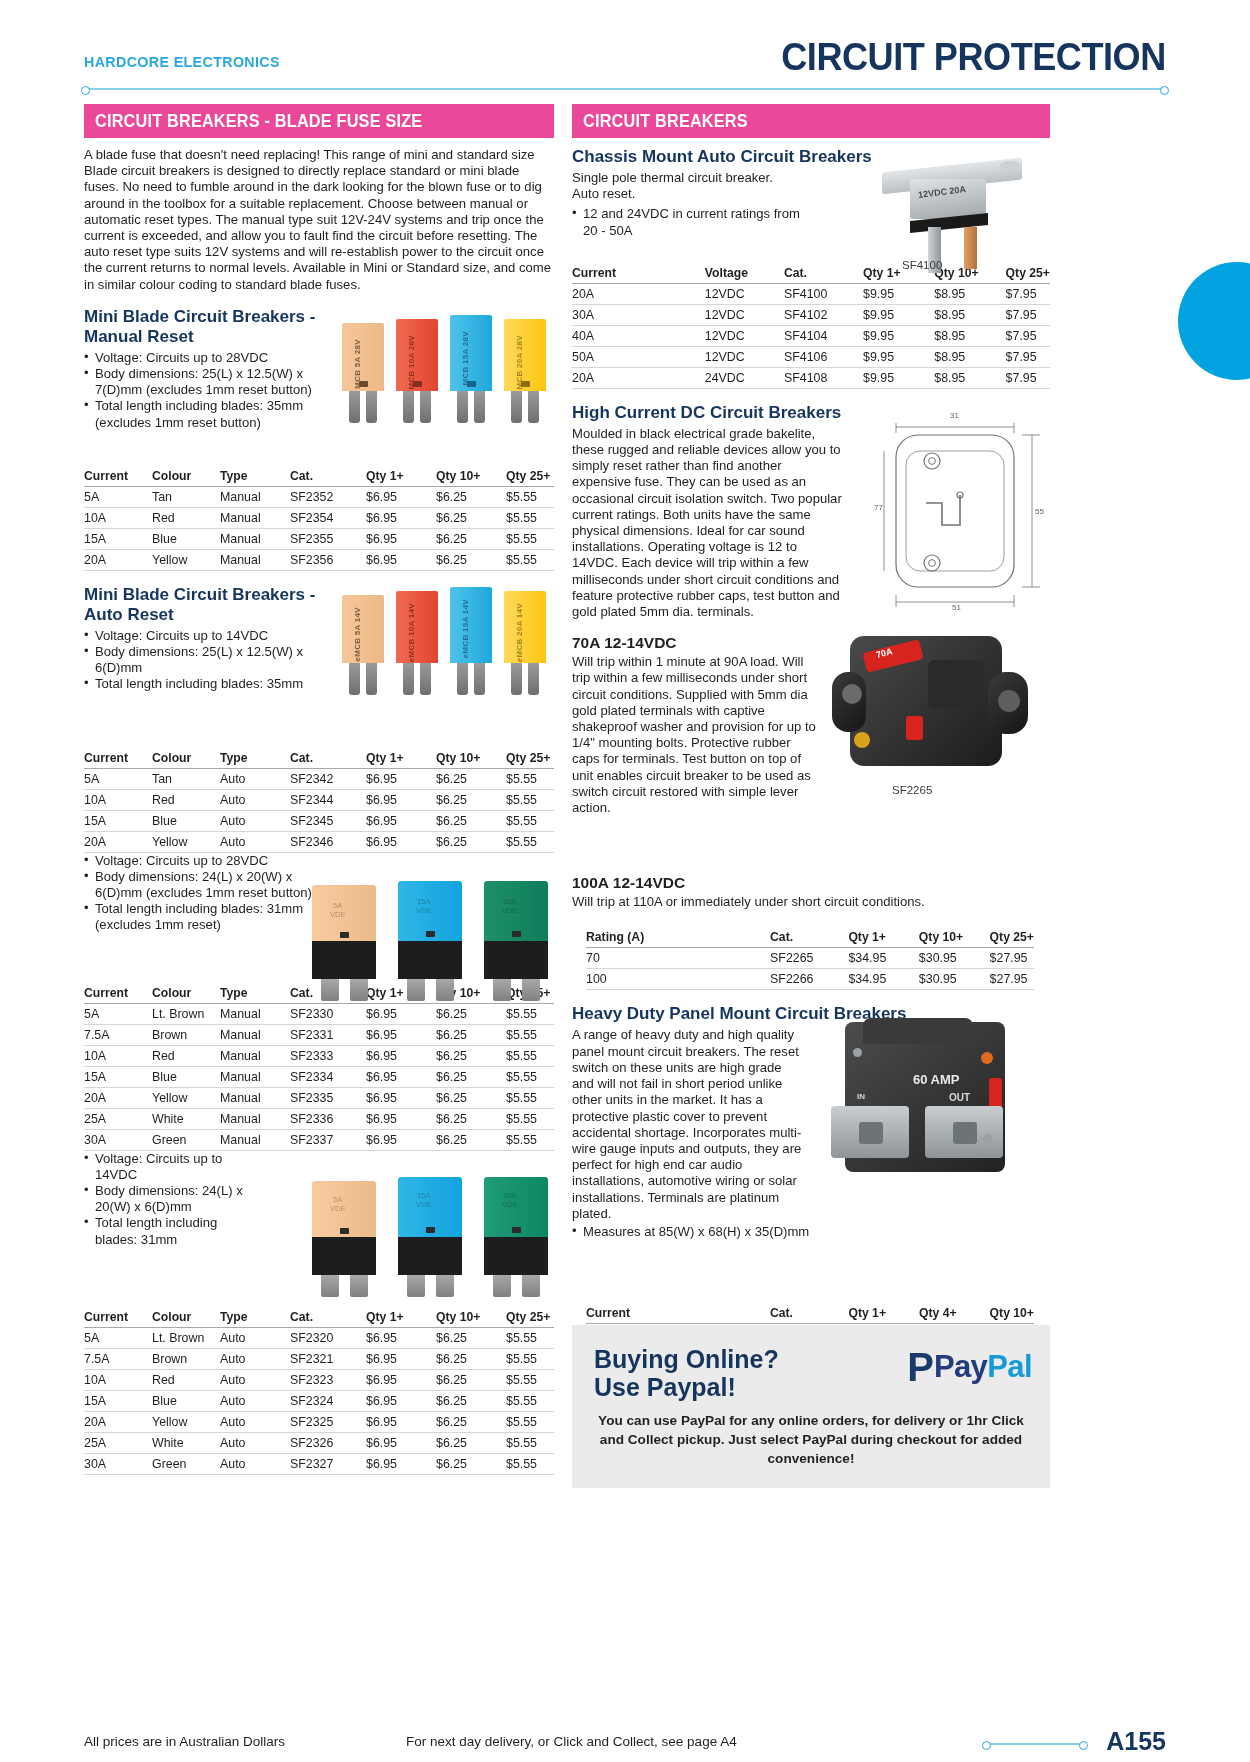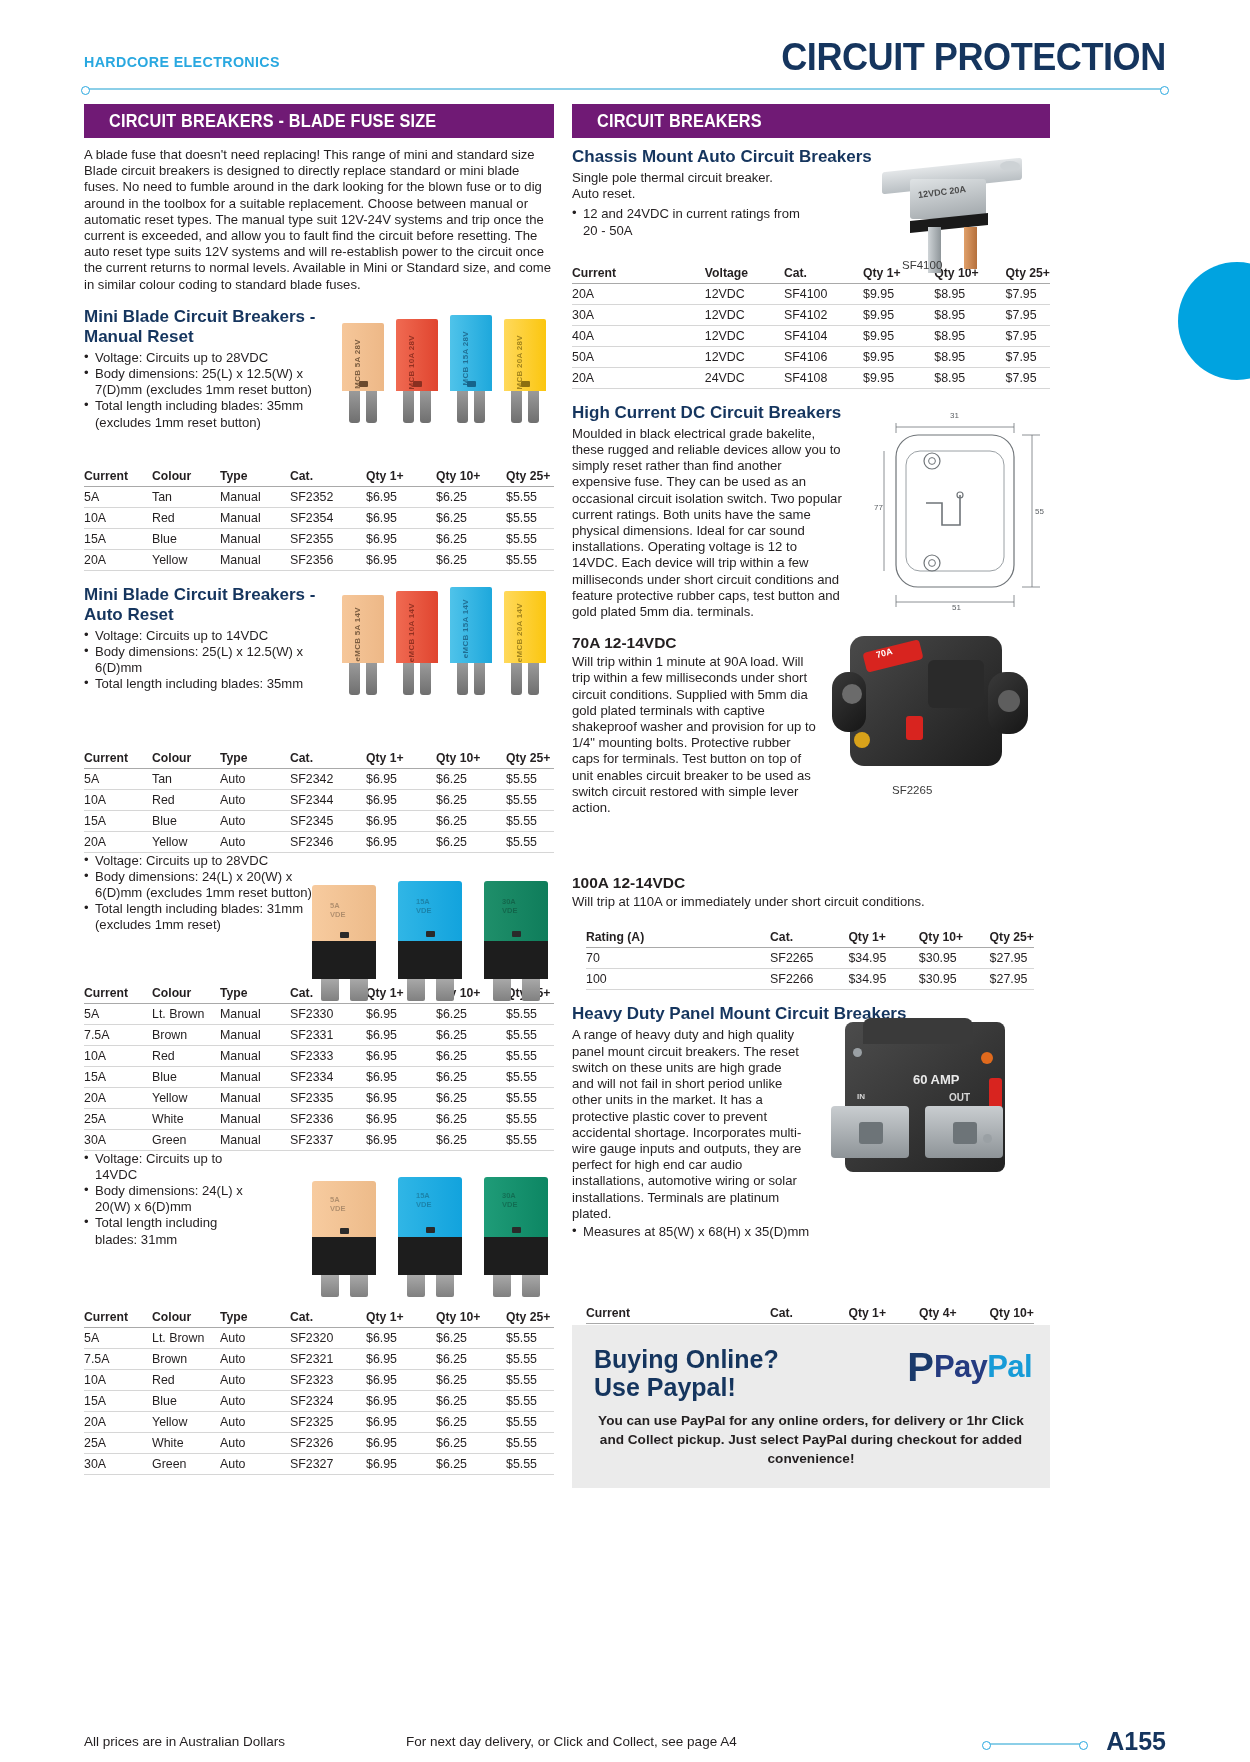--- a/index.html
+++ b/index.html
@@ -42,24 +42,24 @@
 
   
   .side-tab {
     position: absolute; right: -46px; top: 262px;
     width: 118px; height: 118px; border-radius: 50%;
     background: #00a3e0;
   }
 
   
   .redbar {
-    position: absolute; height: 34px; background: #701a75;
+    position: absolute; height: 34px; background: #ec4899;
     color: #ffffff; font-size: 17.5px; font-weight: bold;
     letter-spacing: .2px; display: flex; align-items: center;
-    padding-left: 25px;
+    padding-left: 11px;
   }
   .redbar span { transform: scaleX(.93); transform-origin: left center; }
   #bar-left  { left: 84px;  top: 104px; width: 470px; }
   #bar-right { left: 572px; top: 104px; width: 478px; }
 
   
   .col-left  { position: absolute; left: 84px;  top: 147px; width: 470px; }
   .col-right { position: absolute; left: 572px; top: 147px; width: 478px; }
 
   p.body {
@@ -117,21 +117,21 @@
   .fuse .blade {
     position: absolute; background: linear-gradient(180deg,#9a9a9a,#6f6f6f);
     border-radius: 0 0 3px 3px;
   }
   
   .sbk { position: absolute; }
   .sbk .top { position: absolute; left:0; top:0; border-radius: 3px 3px 0 0; }
   .sbk .bot { position: absolute; background:#1d1d1d; }
   .sbk .bld { position: absolute; background: linear-gradient(180deg,#a8a8a8,#808080); border-radius: 0 0 2px 2px; }
   .sbk .dot { position:absolute; width:9px; height:6px; background:#2a2a2a; border-radius:1px; }
-  .sbk .txt { position:absolute; font-size:7.5px; font-weight:bold; color:rgba(0,0,0,.28); }
+  .sbk .txt { position:absolute; font-size:7.5px; font-weight:normal; color:rgba(0,0,0,.28);text-align:center; }
 
   .caption {
     position: absolute; font-size: 11.5px; color: #3b3b3b;
     font-stretch: condensed;
   }
 
   
   .paypal-panel {
     position: absolute; left: 572px; top: 1325px;
     width: 478px; height: 163px; background: #ebebeb;

